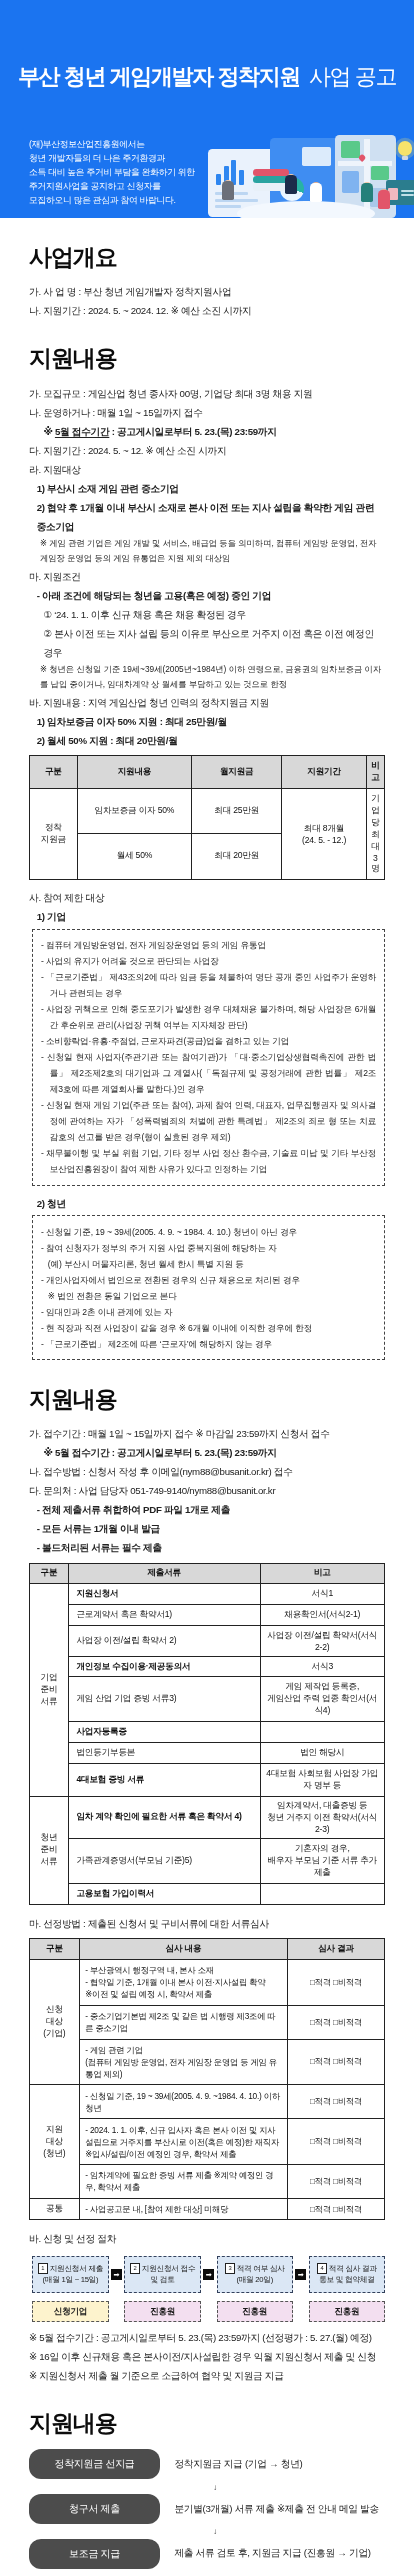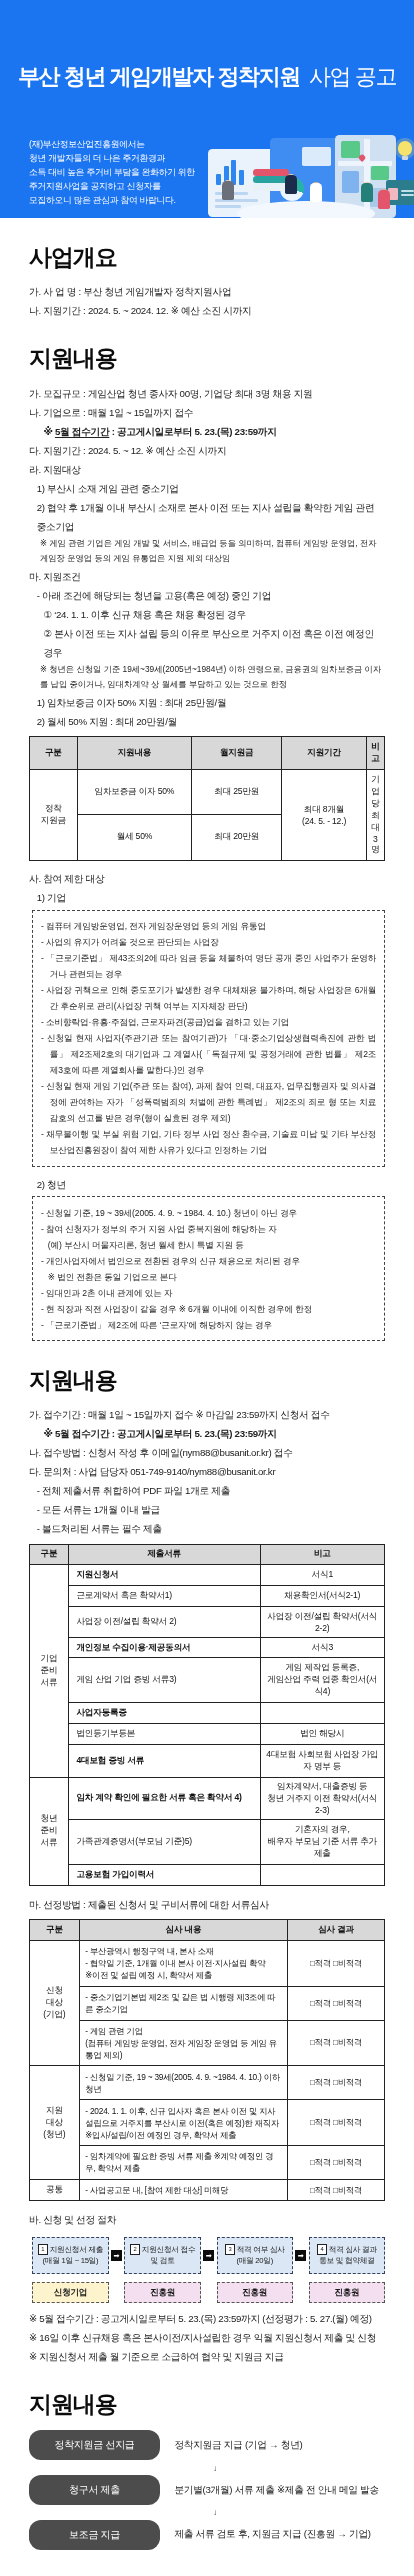--- a/index.html
+++ b/index.html
@@ -77,21 +77,21 @@
   .p5{left:176px;top:62px;}.p5 .hd{background:#e8b08e;} .p5 .bd{background:#e2556a;}
   
   .content{padding:0 29px;}
   h2.sec{
     font-size:23px;font-weight:900;letter-spacing:-1.1px;color:#0c0c0c;
     margin:26.5px 0 12px 0;line-height:1.1;
   }
   .ln{font-size:9.7px;line-height:19px;letter-spacing:-0.3px;color:#222;}
   .ln.b{font-weight:700;}
   .sm{font-size:8.3px;line-height:15.5px;color:#222;}
-  .ind1{padding-left:7.7px;}
+  .ind1{padding-left:7.7px;font-weight:bold;}
   .ind2{padding-left:14.4px;}
   .ind3{padding-left:11px;}
   .note-u{text-decoration:underline;text-underline-offset:1.7px;margin-top:45px;}
   
   table{border-collapse:collapse;width:100%;margin:5.5px 0 8.8px 0;}
   th,td{border:0.6px solid #222;font-size:8.6px;letter-spacing:-0.2px;
     padding:3.9px 4.4px;text-align:center;vertical-align:middle;color:#111;}
   th{background:#d8d8d8;font-weight:700;}
   .pre{white-space:pre-line;}
   .t1 thead th{border-bottom:1.7px double #222;}
@@ -202,34 +202,35 @@
 </div>
 
 <div class="content">
 
   <h2 class="sec">사업개요</h2>
   <div class="ln">가. 사 업 명 : 부산 청년 게임개발자 정착지원사업</div>
   <div class="ln">나. 지원기간 : 2024. 5. ~ 2024. 12. ※ 예산 소진 시까지</div>
 
   <h2 class="sec">지원내용</h2>
   <div class="ln">가. 모집규모 : 게임산업 청년 종사자 00명, 기업당 최대 3명 채용 지원</div>
-  <div class="ln">나. 기업으로 : 매월 1일 ~ 15일까지 접수</div>
+  <div class="ln">나. 운영하거나 : 매월 1일 ~ 15일까지 접수</div>
   <div class="ln b ind2">
     <span>※ </span><span class="note-u">5월 접수기간</span><span> : 공고게시일로부터 5. 23.(목) 23:59까지</span>
   </div>
   <div class="ln">다. 지원기간 : 2024. 5. ~ 12. ※ 예산 소진 시까지</div>
   <div class="ln">라. 지원대상</div>
   <div class="ln ind1">1) 부산시 소재 게임 관련 중소기업</div>
   <div class="ln ind1">2) 협약 후 1개월 이내 부산시 소재로 본사 이전 또는 지사 설립을 확약한 게임 관련 중소기업</div>
   <div class="sm ind3">※ 게임 관련 기업은 게임 개발 및 서비스, 배급업 등을 의미하며, 컴퓨터 게임방 운영업, 전자 게임장 운영업 등의 게임 유통업은 지원 제외 대상임</div>
   <div class="ln">마. 지원조건</div>
   <div class="ln ind1">- 아래 조건에 해당되는 청년을 고용(혹은 예정) 중인 기업</div>
   <div class="ln ind2">① ‘24. 1. 1. 이후 신규 채용 혹은 채용 확정된 경우</div>
   <div class="ln ind2">② 본사 이전 또는 지사 설립 등의 이유로 부산으로 거주지 이전 혹은 이전 예정인 경우</div>
   <div class="sm ind3">※ 청년은 신청일 기준 19세~39세(2005년~1984년) 이하 연령으로, 금융권의 임차보증금 이자를 납입 중이거나, 임대차계약 상 월세를 부담하고 있는 것으로 한정</div>
+  <div class="ln">바. 지원내용 : 지역 게임산업 청년 인력의 정착지원금 지원</div>
   <div class="ln ind1">1) 임차보증금 이자 50% 지원 : 최대 25만원/월</div>
   <div class="ln ind1">2) 월세 50% 지원 : 최대 20만원/월</div>
 
   <table class="t1">
     <thead>
       <tr>
         <th style="width:39px">구분</th>
         <th style="width:108px">지원내용</th>
         <th style="width:83px">월지원금</th>
         <th style="width:77px">지원기간</th>

